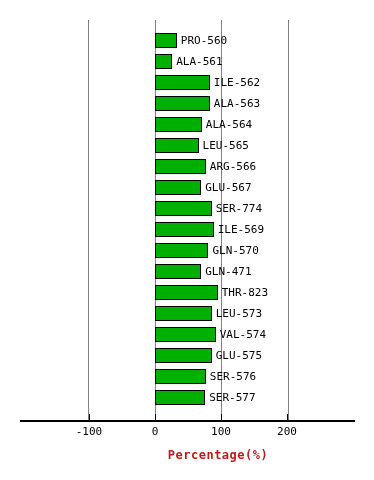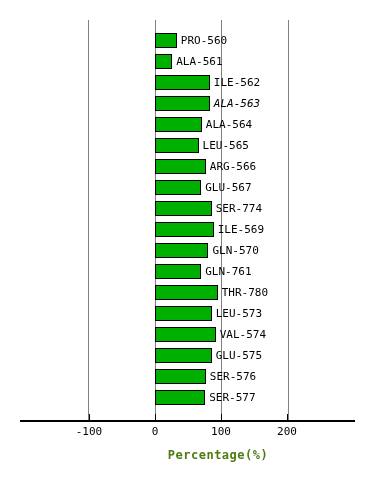--- a/index.html
+++ b/index.html
@@ -59,21 +59,21 @@
   .axis-title {
     position: absolute;
     top: 448px;
     left: 0;
     width: 374px;
     text-align: center;
     padding-left: 62px;
     box-sizing: border-box;
     font-size: 12px;
     font-weight: bold;
-    color: #4d7c0f;
+    color: #b91c1c;
     letter-spacing: 0.5px;
   }
 
   
   .bar-row {
     position: absolute;
     height: 15px;
     left: 0;
     width: 374px;
   }
@@ -108,21 +108,21 @@
         <div class="bar-label" style="left: 180.78px;">PRO-560</div>
       </div>
       <div class="bar-row" style="top: 54px;">
         <div class="bar" title="ALA-561" style="left: 155px; width: 17.16px; background: rgb(0, 176, 0); border-color: rgb(0, 0, 0);"></div>
         <div class="bar-label" style="left: 176.16px;">ALA-561</div>
       </div>
       <div class="bar-row" style="top: 75px;">
         <div class="bar" title="ILE-562" style="left: 155px; width: 54.78px; background: rgb(0, 176, 0); border-color: rgb(0, 0, 0);"></div>
         <div class="bar-label" style="left: 213.78px;">ILE-562</div>
       </div>
-      <div class="bar-row" style="top: 96px; font-style: italic;">
+      <div class="bar-row" style="top: 96px;">
         <div class="bar" title="ALA-563" style="left: 155px; width: 54.78px; background: rgb(0, 176, 0); border-color: rgb(0, 0, 0);"></div>
         <div class="bar-label" style="left: 213.78px;">ALA-563</div>
       </div>
       <div class="bar-row" style="top: 117px;">
         <div class="bar" title="ALA-564" style="left: 155px; width: 46.86px; background: rgb(0, 176, 0); border-color: rgb(0, 0, 0);"></div>
         <div class="bar-label" style="left: 205.86px;">ALA-564</div>
       </div>
       <div class="bar-row" style="top: 138px;">
         <div class="bar" title="LEU-565" style="left: 155px; width: 43.56px; background: rgb(0, 176, 0); border-color: rgb(0, 0, 0);"></div>
         <div class="bar-label" style="left: 202.56px;">LEU-565</div>
@@ -142,25 +142,25 @@
       <div class="bar-row" style="top: 222px;">
         <div class="bar" title="ILE-569" style="left: 155px; width: 58.74px; background: rgb(0, 176, 0); border-color: rgb(0, 0, 0);"></div>
         <div class="bar-label" style="left: 217.74px;">ILE-569</div>
       </div>
       <div class="bar-row" style="top: 243px;">
         <div class="bar" title="GLN-570" style="left: 155px; width: 53.46px; background: rgb(0, 176, 0); border-color: rgb(0, 0, 0);"></div>
         <div class="bar-label" style="left: 212.46px;">GLN-570</div>
       </div>
       <div class="bar-row" style="top: 264px;">
         <div class="bar" title="GLN-571" style="left: 155px; width: 46.2px; background: rgb(0, 176, 0); border-color: rgb(0, 0, 0);"></div>
-        <div class="bar-label" style="left: 205.2px;">GLN-761</div>
+        <div class="bar-label" style="left: 205.2px;">GLN-471</div>
       </div>
       <div class="bar-row" style="top: 285px;">
         <div class="bar" title="THR-572" style="left: 155px; width: 62.7px; background: rgb(0, 176, 0); border-color: rgb(0, 0, 0);"></div>
-        <div class="bar-label" style="left: 221.7px;">THR-780</div>
+        <div class="bar-label" style="left: 221.7px;">THR-823</div>
       </div>
       <div class="bar-row" style="top: 306px;">
         <div class="bar" title="LEU-573" style="left: 155px; width: 56.76px; background: rgb(0, 176, 0); border-color: rgb(0, 0, 0);"></div>
         <div class="bar-label" style="left: 215.76px;">LEU-573</div>
       </div>
       <div class="bar-row" style="top: 327px; text-align: right;">
         <div class="bar" title="VAL-574" style="left: 155px; width: 60.72px; background: rgb(0, 176, 0); border-color: rgb(0, 0, 0);"></div>
         <div class="bar-label" style="left: 219.72px;">VAL-574</div>
       </div>
       <div class="bar-row" style="top: 348px;">

